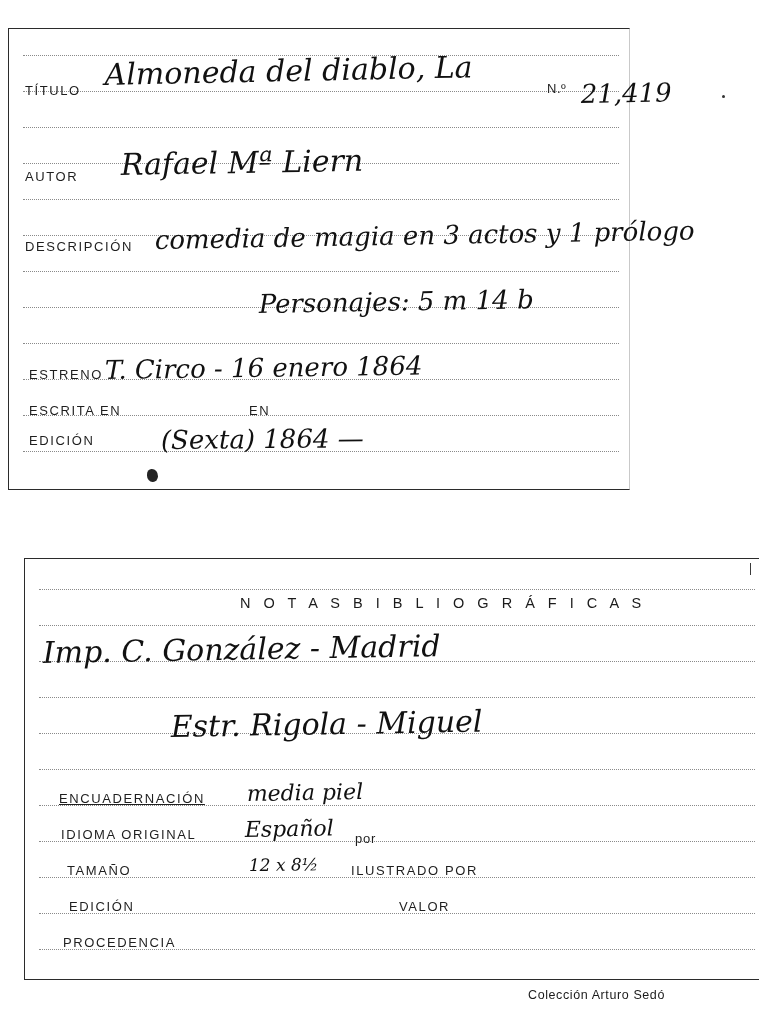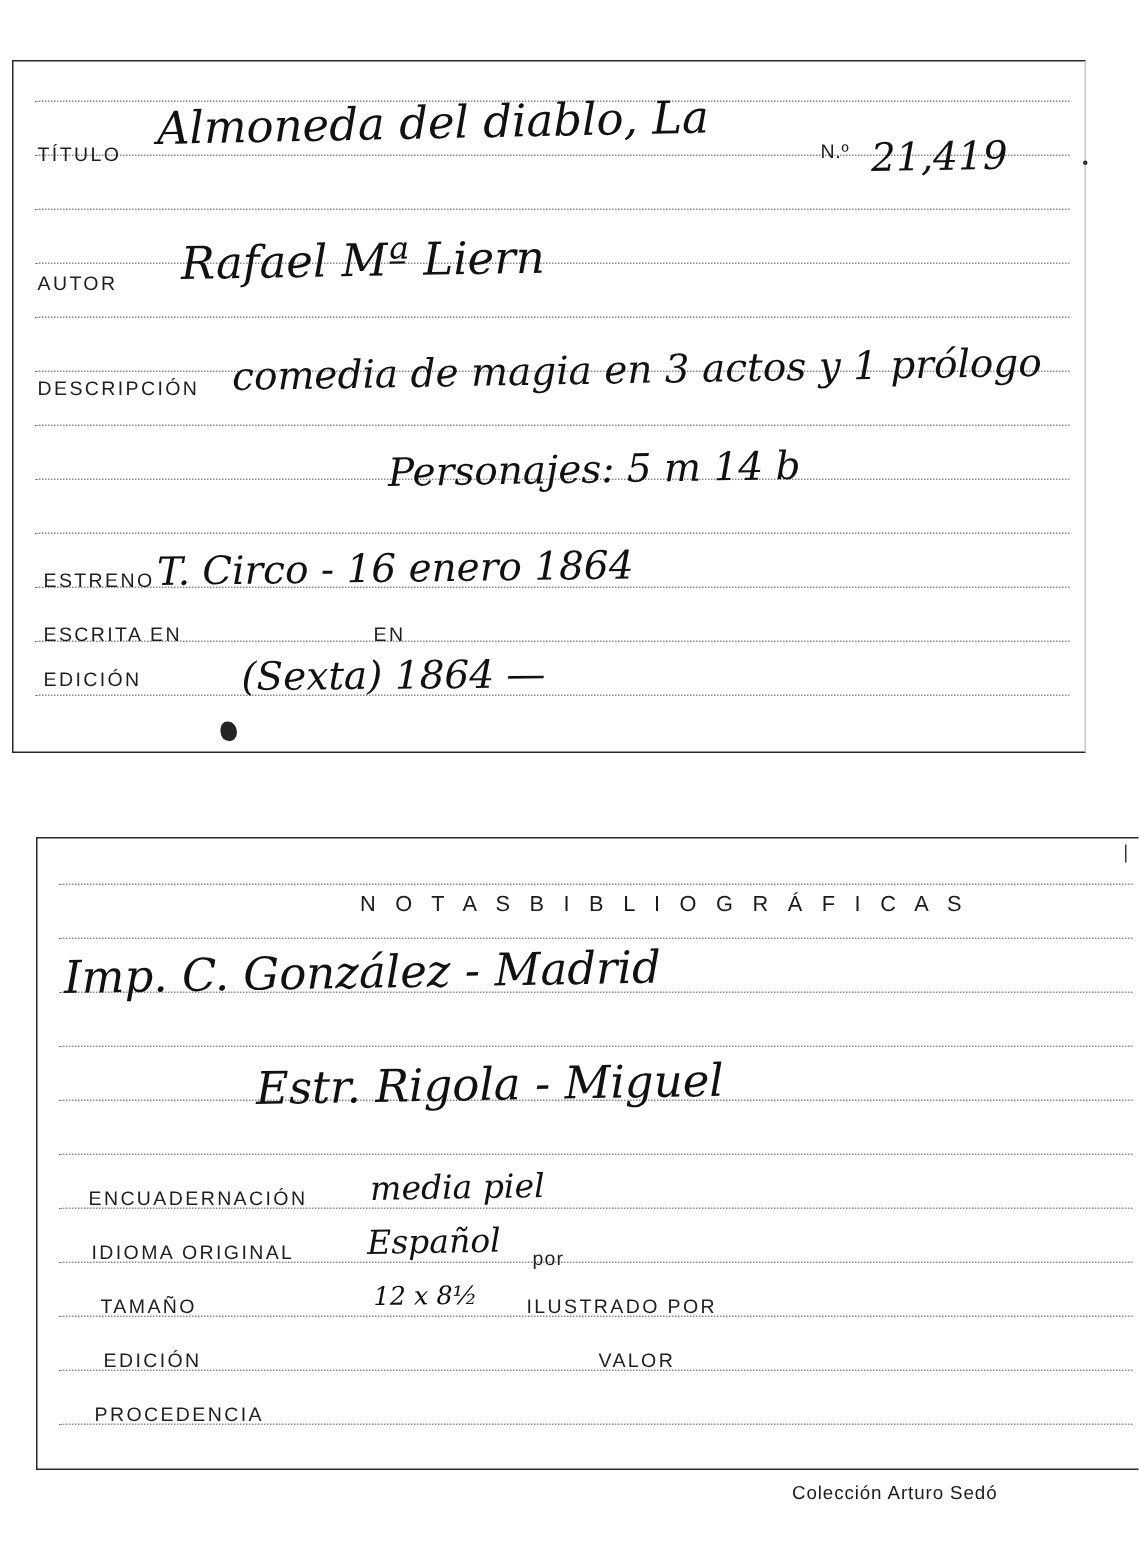--- a/index.html
+++ b/index.html
@@ -18,22 +18,22 @@
 
   
   .card {
     position: absolute;
     background: #fff;
     box-sizing: border-box;
   }
 
   .card-top {
     left: 8px;
-    top: 40px;
-    width: 716px;
+    top: 28px;
+    width: 622px;
     height: 462px;
     border-top: 1px solid #2b2b2b;
     border-left: 1px solid #2b2b2b;
     border-right: 1px solid #c9c9c9;
     border-bottom: 1px solid #2b2b2b;
   }
 
   .card-bottom {
     left: 24px;
     top: 558px;
@@ -174,21 +174,21 @@
   <div class="rule" style="top:282px;"></div>
   <div class="rule" style="top:318px;"></div>
   <div class="rule" style="top:354px;"></div>
   <div class="rule" style="top:390px;"></div>
 
   <div class="notas-title" style="left:215px; top:36px;">N O T A S   B I B L I O G R Á F I C A S</div>
 
   <div class="hw hw-xl" style="left:18px; top:76px; transform: rotate(-1deg);">Imp. C. González - Madrid</div>
   <div class="hw hw-xl" style="left:146px; top:150px; transform: rotate(-1deg);">Estr. Rigola - Miguel</div>
 
-  <div class="lbl" style="left:34px; top:232px;">ENCUADERNACIÓN</div>
+  <div class="lbl" style="left:34px; top:232px;text-decoration:underline;">ENCUADERNACIÓN</div>
   <div class="hw hw-md" style="left:222px; top:222px; transform: rotate(-1deg);">media piel</div>
 
   <div class="lbl" style="left:36px; top:268px;">IDIOMA ORIGINAL</div>
   <div class="hw hw-md" style="left:220px; top:258px; transform: rotate(-1deg);">Español</div>
   <div class="lbl" style="left:330px; top:272px; letter-spacing:0.8px;">por</div>
 
   <div class="lbl" style="left:42px; top:304px;">TAMAÑO</div>
   <div class="hw hw-sm" style="left:224px; top:296px; transform: rotate(-0.6deg);">12 x 8½</div>
   <div class="lbl" style="left:326px; top:304px;">ILUSTRADO POR</div>
 

